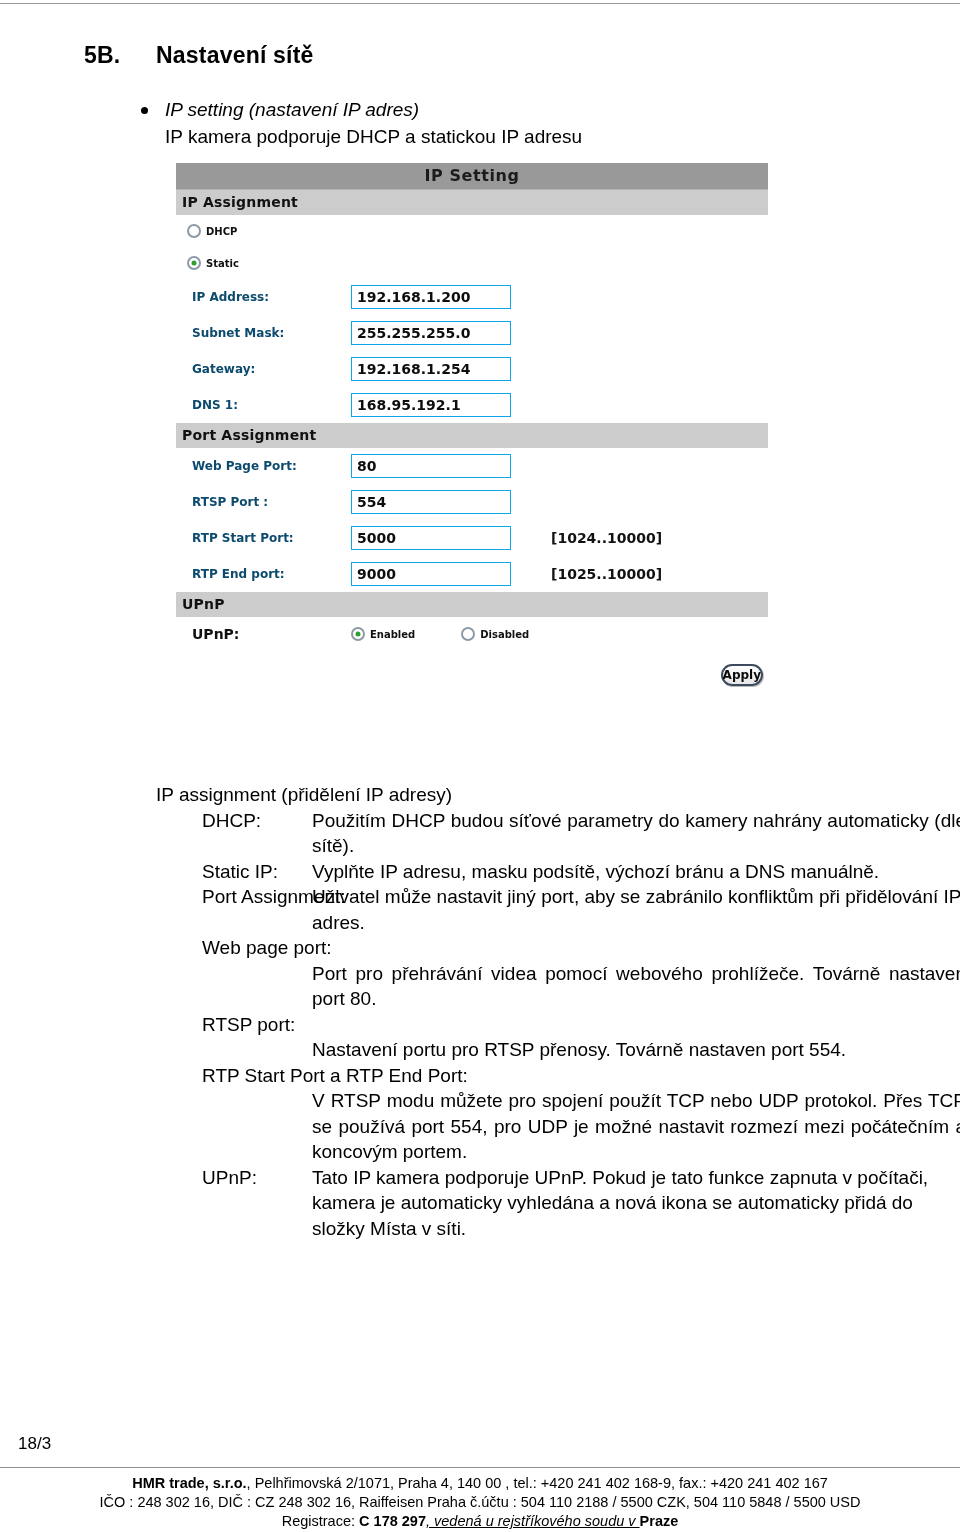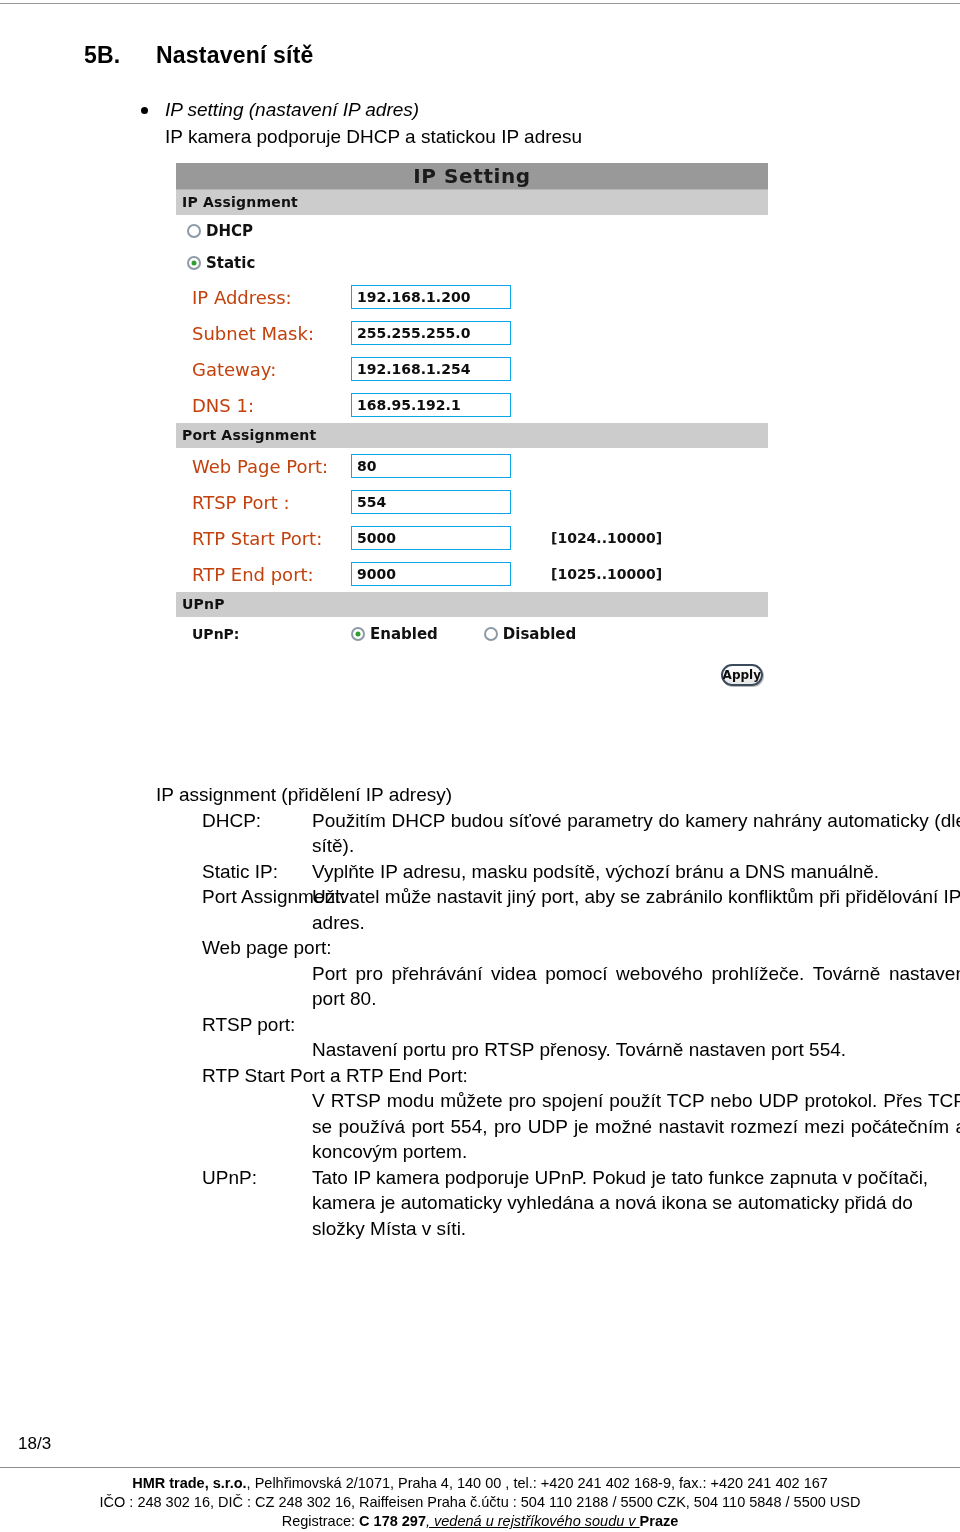--- a/index.html
+++ b/index.html
@@ -82,21 +82,21 @@
     width: 592px;
     background: #ffffff;
     font-family: "DejaVu Sans", sans-serif;
   }
   .shot-title {
     height: 26px;
     line-height: 26px;
     background: #999999;
     color: #1b1b1b;
     text-align: center;
-    font-size: 20px;
+    font-size: 16px;
     font-weight: bold;
     letter-spacing: 0.6px;
     border-bottom: 1px solid #b5b5b5;
   }
   .sec-head {
     height: 25px;
     line-height: 25px;
     background: #cccccc;
     color: #111111;
     font-size: 14px;
@@ -132,37 +132,37 @@
     position: absolute;
     left: 50%;
     top: 50%;
     transform: translate(-50%, -50%);
     width: 5px;
     height: 5px;
     border-radius: 50%;
     background: #2ea02e;
   }
   .rad-label {
-    font-size: 15px;
+    font-size: 10px;
     font-weight: bold;
     color: #111;
   }
 
   .field-row {
     height: 36px;
     display: flex;
     align-items: center;
   }
   .field-label {
     width: 175px;
     padding-left: 16px;
     box-sizing: border-box;
-    font-size: 18px;
-    font-weight: normal;
-    color: #c2410c;
+    font-size: 12px;
+    font-weight: bold;
+    color: #0c4a6e;
   }
   .field-box {
     width: 160px;
     height: 24px;
     border: 1px solid #0ea5e9;
     background: #ffffff;
     box-sizing: border-box;
     display: flex;
     align-items: center;
     padding-left: 5px;

